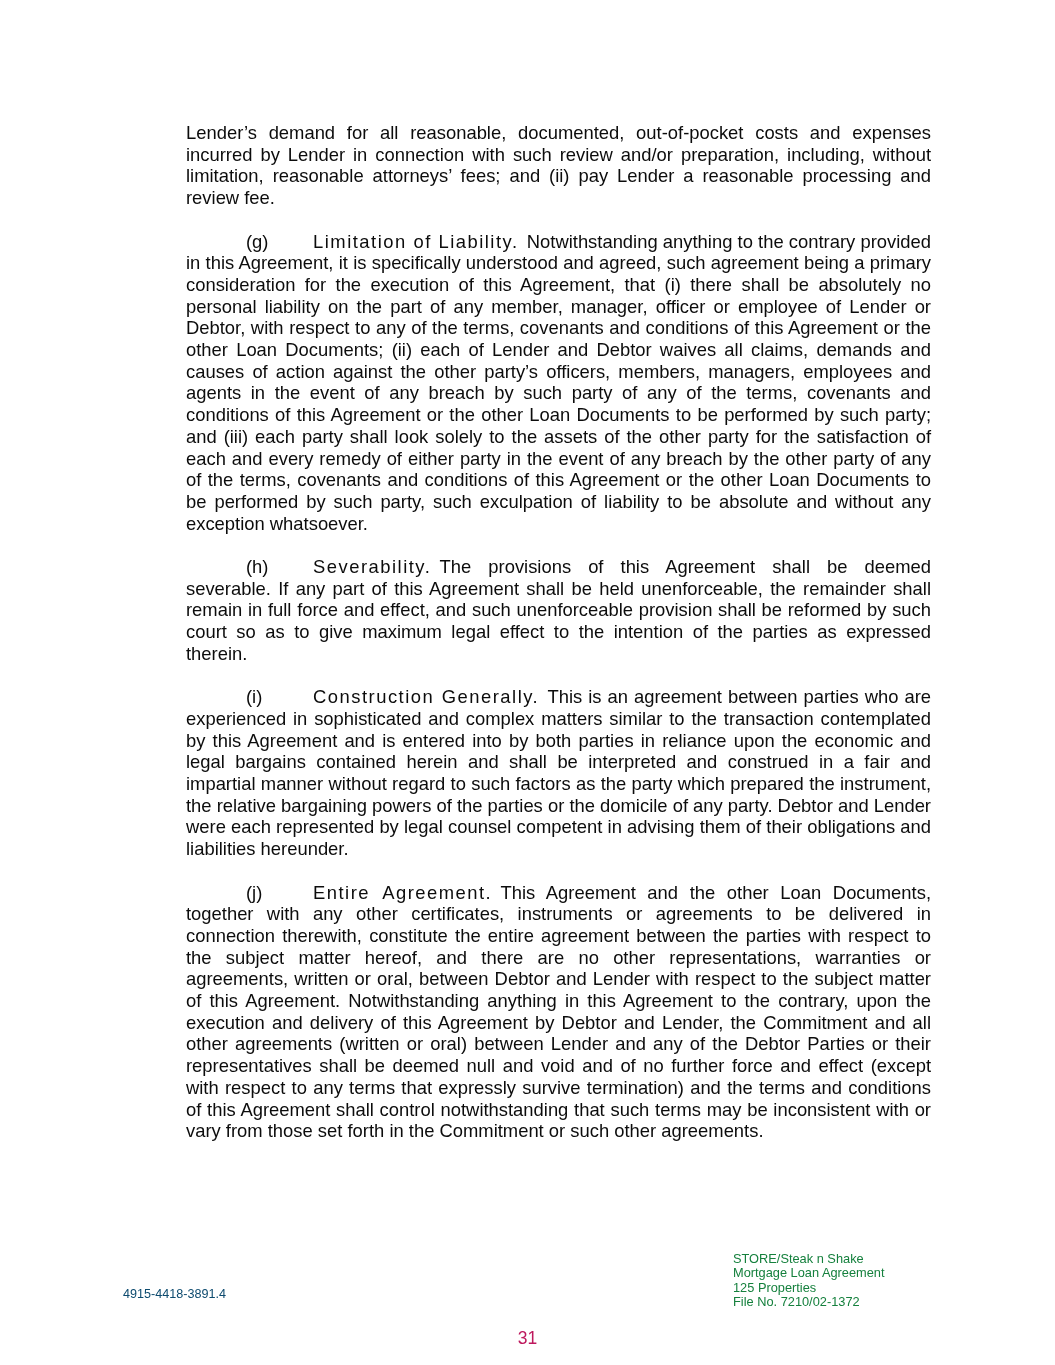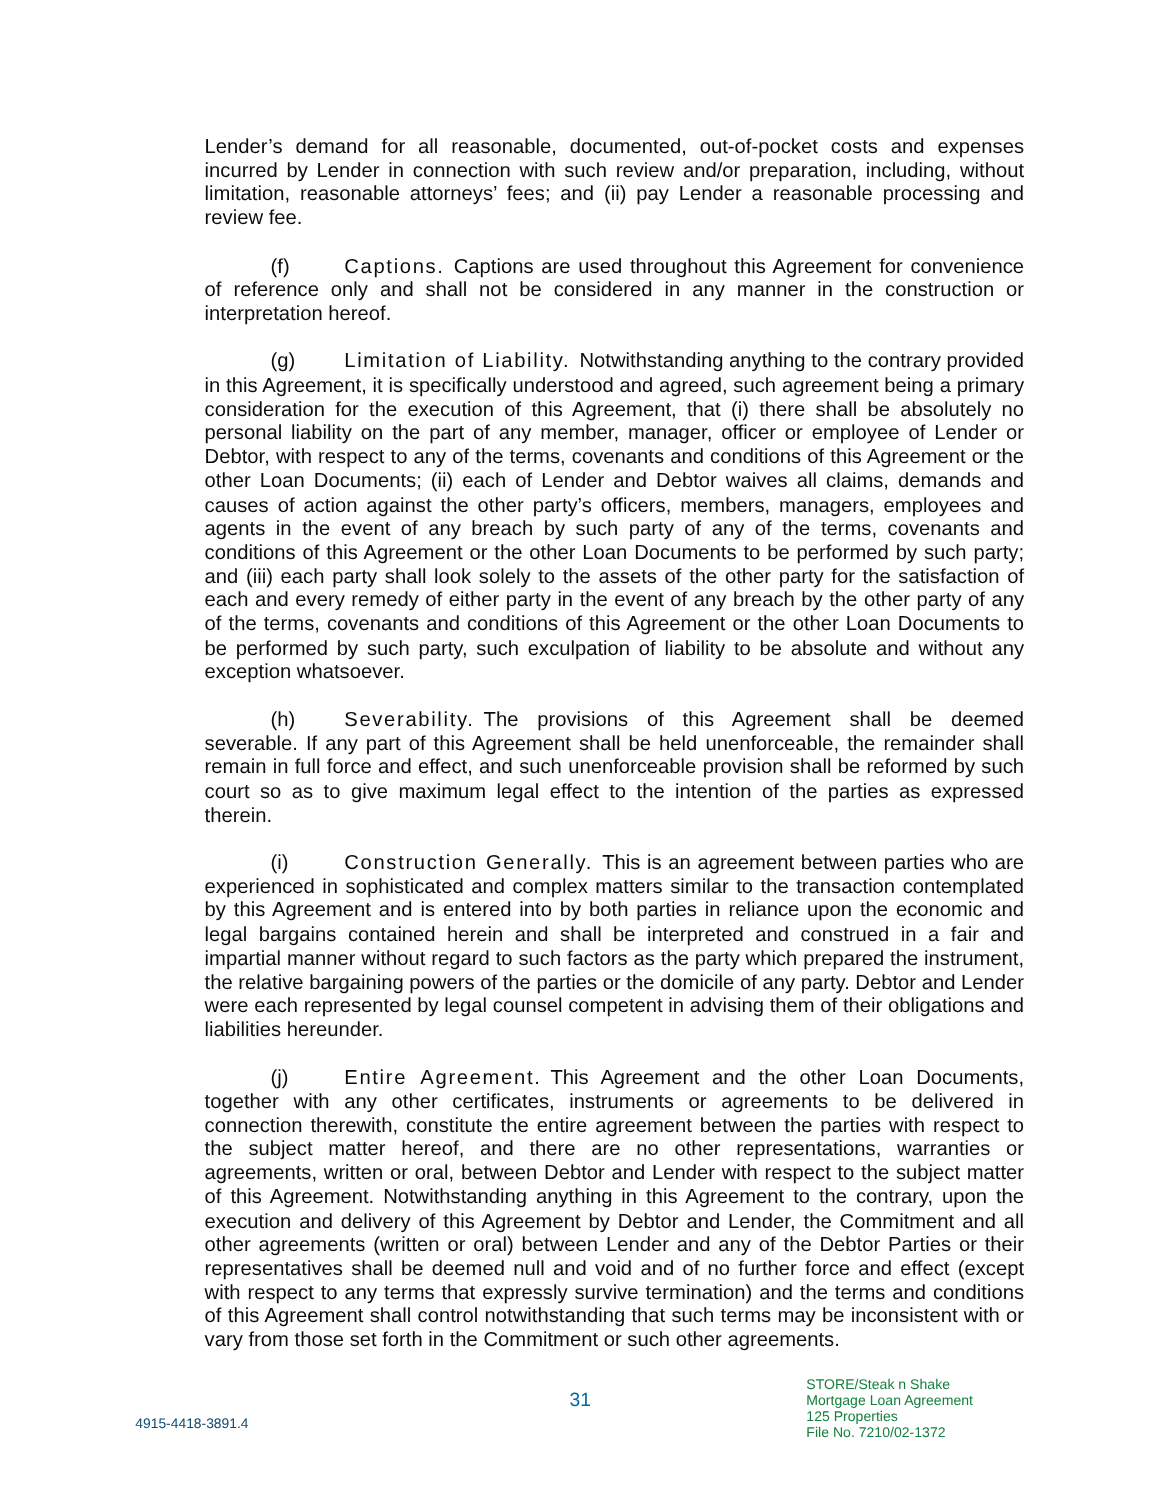--- a/index.html
+++ b/index.html
@@ -52,46 +52,45 @@
     position: absolute;
     left: 123px;
     top: 1287px;
     font-size: 12.6px;
     line-height: 14px;
     color: #0c4a6e;
   }
   .footer-page-number {
     position: absolute;
     left: 0;
-    top: 1262px;
+    top: 1328px;
     width: 1055px;
     text-align: center;
     font-size: 17.5px;
     line-height: 20px;
-    color: #0369a1;
+    color: #be185d;
   }
   .footer-reference-block {
     position: absolute;
     left: 733px;
     top: 1252px;
     font-size: 12.8px;
     line-height: 14.3px;
     color: #15803d;
   }
 </style>
 </head>
 <body>
 
 <div class="page">
 
   <div class="body-text">
 
     <p class="para"><span class="para-label"></span><span class="para-heading"></span><span class="para-text">Lender’s demand for all reasonable, documented, out-of-pocket costs and expenses incurred by Lender in connection with such review and/or preparation, including, without limitation, reasonable attorneys’ fees; and (ii) pay Lender a reasonable processing and review fee.</span></p>
 
-    <p class="para indent"><span class="para-label">(f)</span><span class="para-heading">Captions.</span><span class="para-text">Captions are used throughout this Agreement for convenience of reference only and shall not be considered in any manner in the construction or interpretation hereof.</span></p>
 
     <p class="para indent"><span class="para-label">(g)</span><span class="para-heading">Limitation of Liability.</span><span class="para-text">Notwithstanding anything to the contrary provided in this Agreement, it is specifically understood and agreed, such agreement being a primary consideration for the execution of this Agreement, that (i) there shall be absolutely no personal liability on the part of any member, manager, officer or employee of Lender or Debtor, with respect to any of the terms, covenants and conditions of this Agreement or the other Loan Documents; (ii) each of Lender and Debtor waives all claims, demands and causes of action against the other party’s officers, members, managers, employees and agents in the event of any breach by such party of any of the terms, covenants and conditions of this Agreement or the other Loan Documents to be performed by such party; and (iii) each party shall look solely to the assets of the other party for the satisfaction of each and every remedy of either party in the event of any breach by the other party of any of the terms, covenants and conditions of this Agreement or the other Loan Documents to be performed by such party, such exculpation of liability to be absolute and without any exception whatsoever.</span></p>
 
     <p class="para indent"><span class="para-label">(h)</span><span class="para-heading">Severability.</span><span class="para-text">The provisions of this Agreement shall be deemed severable.  If any part of this Agreement shall be held unenforceable, the remainder shall remain in full force and effect, and such unenforceable provision shall be reformed by such court so as to give maximum legal effect to the intention of the parties as expressed therein.</span></p>
 
     <p class="para indent"><span class="para-label">(i)</span><span class="para-heading">Construction Generally.</span><span class="para-text">This is an agreement between parties who are experienced in sophisticated and complex matters similar to the transaction contemplated by this Agreement and is entered into by both parties in reliance upon the economic and legal bargains contained herein and shall be interpreted and construed in a fair and impartial manner without regard to such factors as the party which prepared the instrument, the relative bargaining powers of the parties or the domicile of any party.  Debtor and Lender were each represented by legal counsel competent in advising them of their obligations and liabilities hereunder.</span></p>
 
     <p class="para indent"><span class="para-label">(j)</span><span class="para-heading">Entire Agreement.</span><span class="para-text">This Agreement and the other Loan Documents, together with any other certificates, instruments or agreements to be delivered in connection therewith, constitute the entire agreement between the parties with respect to the subject matter hereof, and there are no other representations, warranties or agreements, written or oral, between Debtor and Lender with respect to the subject matter of this Agreement.  Notwithstanding anything in this Agreement to the contrary, upon the execution and delivery of this Agreement by Debtor and Lender, the Commitment and all other agreements (written or oral) between Lender and any of the Debtor Parties or their representatives shall be deemed null and void and of no further force and effect (except with respect to any terms that expressly survive termination) and the terms and conditions of this Agreement shall control notwithstanding that such terms may be inconsistent with or vary from those set forth in the Commitment or such other agreements.</span></p>
 
   </div>

